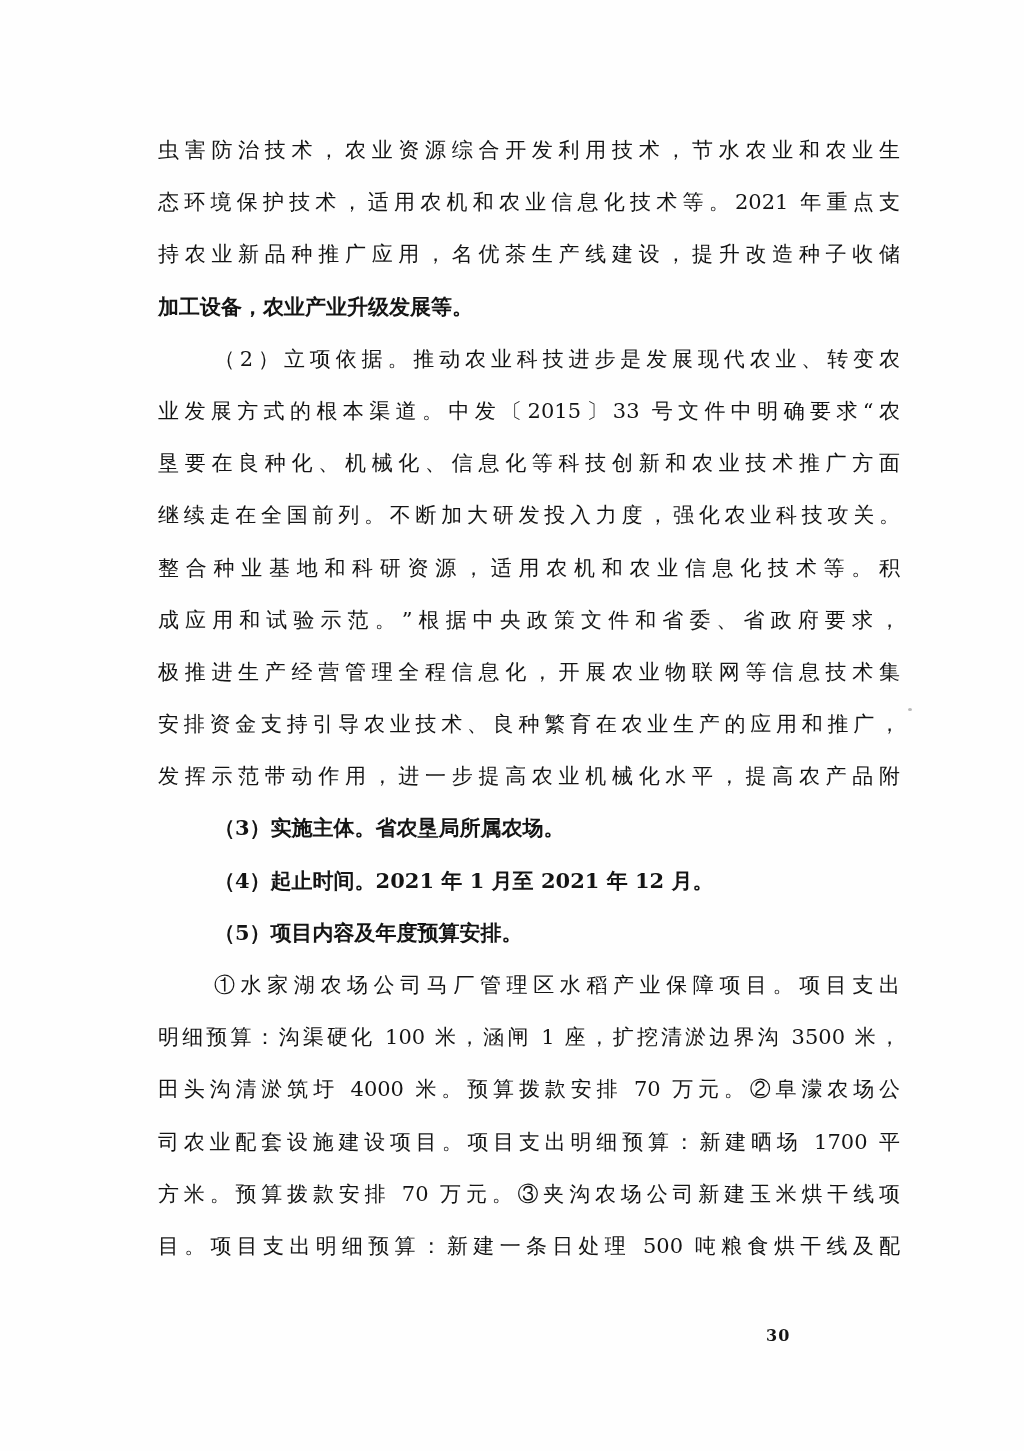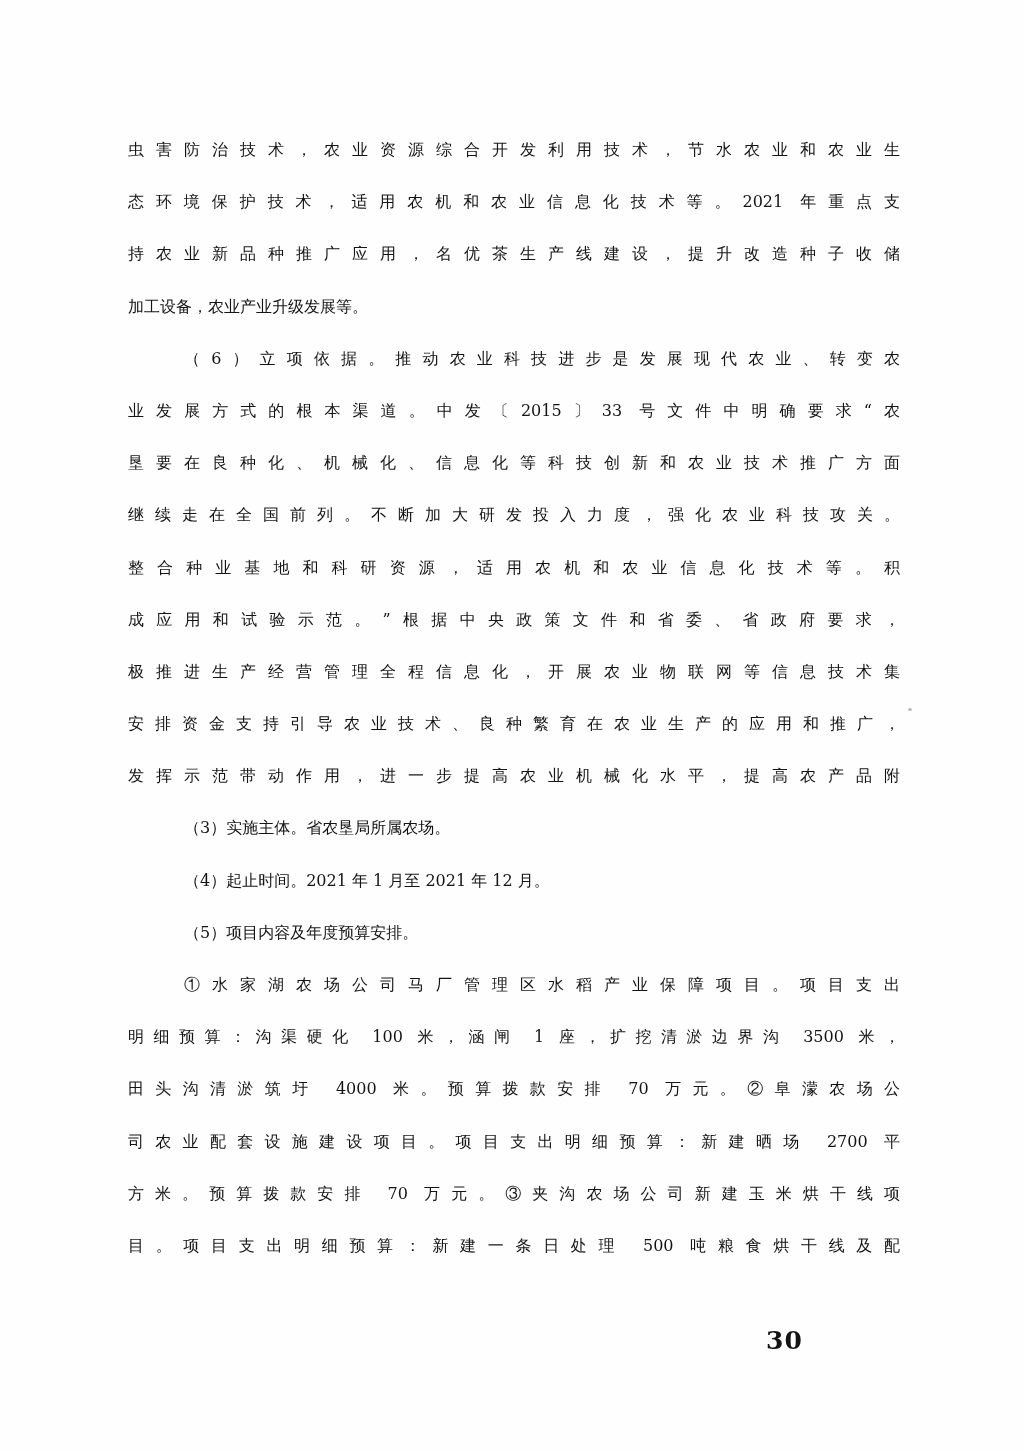--- a/index.html
+++ b/index.html
@@ -22,38 +22,40 @@
     color: #141414;
     overflow: hidden;
   }
   .text-block {
     position: absolute;
     left: 128px;
     top: 124px;
     width: 772px;
   }
   .line {
-    font-size: 16px;
+    font-size: 21px;
     line-height: 52.2px;
     height: 52.2px;
     text-align: justify;
     text-align-last: justify;
     white-space: nowrap;
+    margin-left: 30px;
   }
   .line.para-end {
     text-align-last: left;
+    font-weight: bold;
   }
   .line.indent {
     text-indent: 56px;
   }
   .page-number {
     position: absolute;
     left: 766px;
     top: 1326px;
-    font-size: 25px;
+    font-size: 16px;
     font-weight: bold;
     color: #141414;
     letter-spacing: 1px;
   }
   .speck {
     position: absolute;
     left: 908px;
     top: 708px;
     width: 4px;
     height: 3px;
@@ -63,34 +65,34 @@
 </style>
 </head>
 <body>
 
 <div class="page">
   <div class="text-block">
       <div class="line">虫害防治技术，农业资源综合开发利用技术，节水农业和农业生</div>
       <div class="line">态环境保护技术，适用农机和农业信息化技术等。2021 年重点支</div>
       <div class="line">持农业新品种推广应用，名优茶生产线建设，提升改造种子收储</div>
       <div class="line para-end">加工设备，农业产业升级发展等。</div>
-      <div class="line indent">（6）立项依据。推动农业科技进步是发展现代农业、转变农</div>
+      <div class="line indent">（2）立项依据。推动农业科技进步是发展现代农业、转变农</div>
       <div class="line">业发展方式的根本渠道。中发〔2015〕33 号文件中明确要求“农</div>
       <div class="line">垦要在良种化、机械化、信息化等科技创新和农业技术推广方面</div>
       <div class="line">继续走在全国前列。不断加大研发投入力度，强化农业科技攻关。</div>
       <div class="line">整合种业基地和科研资源，适用农机和农业信息化技术等。积</div>
       <div class="line">成应用和试验示范。”根据中央政策文件和省委、省政府要求，</div>
       <div class="line">极推进生产经营管理全程信息化，开展农业物联网等信息技术集</div>
       <div class="line">安排资金支持引导农业技术、良种繁育在农业生产的应用和推广，</div>
       <div class="line">发挥示范带动作用，进一步提高农业机械化水平，提高农产品附</div>
       <div class="line indent para-end">（3）实施主体。省农垦局所属农场。</div>
       <div class="line indent para-end">（4）起止时间。2021 年 1 月至 2021 年 12 月。</div>
       <div class="line indent para-end">（5）项目内容及年度预算安排。</div>
       <div class="line indent">①水家湖农场公司马厂管理区水稻产业保障项目。项目支出</div>
       <div class="line">明细预算：沟渠硬化 100 米，涵闸 1 座，扩挖清淤边界沟 3500 米，</div>
       <div class="line">田头沟清淤筑圩 4000 米。预算拨款安排 70 万元。②阜濛农场公</div>
-      <div class="line">司农业配套设施建设项目。项目支出明细预算：新建晒场 2700 平</div>
+      <div class="line">司农业配套设施建设项目。项目支出明细预算：新建晒场 1700 平</div>
       <div class="line">方米。预算拨款安排 70 万元。③夹沟农场公司新建玉米烘干线项</div>
       <div class="line">目。项目支出明细预算：新建一条日处理 500 吨粮食烘干线及配</div>
     </div>
   <div class="speck"></div>
   <div class="page-number">30</div>
 </div>
 
 </body></html>

